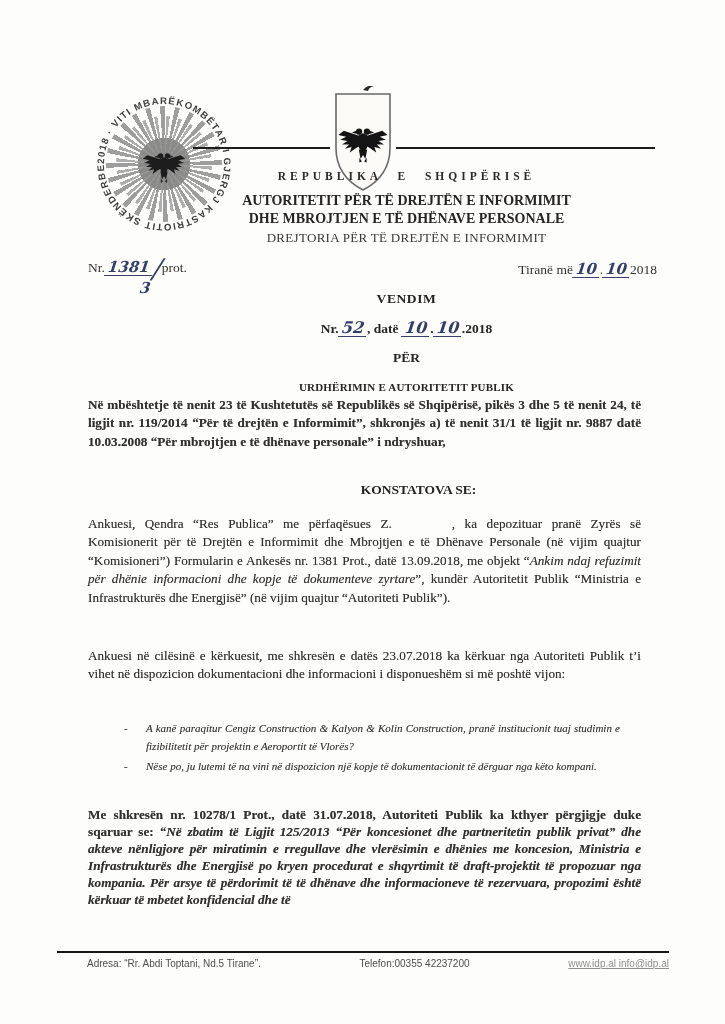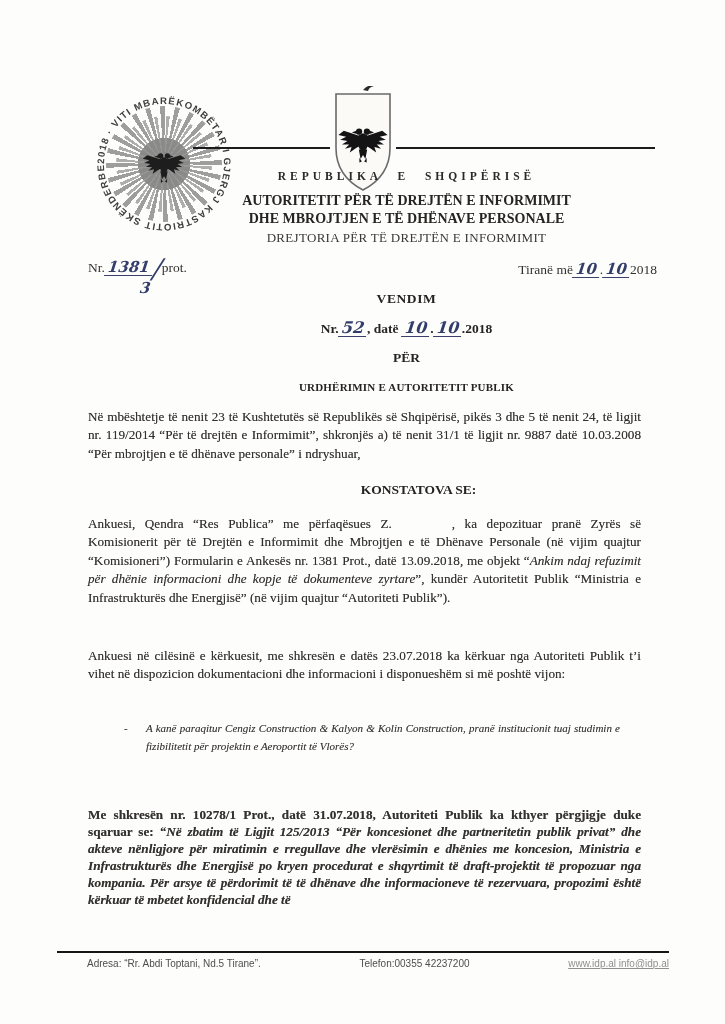--- a/index.html
+++ b/index.html
@@ -57,21 +57,21 @@
   .nrdate{top:321px;font-size:13.5px;font-weight:bold;color:#262420;}
   .nrdate .hw{font-size:16px;}
   .per{top:350px;font-size:13.5px;font-weight:bold;color:#262420;}
   .subject{top:381px;font-size:11px;font-weight:bold;letter-spacing:.2px;color:#262420;}
   
   .para{
     position:absolute;left:88px;width:553px;
     font-size:13.2px;line-height:18.4px;text-align:justify;
     text-shadow:0 0 .4px rgba(45,43,38,.5);
   }
-  .p1{top:408px;}
+  .p1{top:396px;font-weight:bold;}
   .konstatova{top:482px;font-size:13.5px;font-weight:bold;color:#262420;padding-left:12px;}
   .p2{top:515px;}
   .p3{top:647px;}
   .it{font-style:italic;}
   .gap{display:inline-block;width:60px;}
   .bullets{position:absolute;left:124px;top:720px;width:496px;margin:0;padding:0;list-style:none;}
   .bullets li{
     position:relative;padding-left:22px;font-style:italic;
     font-size:11px;line-height:17.8px;text-align:justify;color:#3a3835;
     text-shadow:0 0 .4px rgba(45,43,38,.45);
@@ -163,20 +163,21 @@
   <div class="center-line konstatova">KONSTATOVA SE:</div>
 
   <div class="para p2">
     <span>Ankuesi, Qendra “Res Publica” me përfaqësues Z.</span><span class="gap"></span><span>, ka depozituar pranë Zyrës së Komisionerit për të Drejtën e Informimit dhe Mbrojtjen e të Dhënave Personale (në vijim quajtur “Komisioneri”) Formularin e Ankesës nr. 1381 Prot., datë 13.09.2018, me objekt “</span><span class="it">Ankim ndaj refuzimit për dhënie informacioni dhe kopje të dokumenteve zyrtare</span><span>”, kundër Autoritetit Publik “Ministria e Infrastrukturës dhe Energjisë” (në vijim quajtur “Autoriteti Publik”).</span>
   </div>
 
   <div class="para p3">Ankuesi në cilësinë e kërkuesit, me shkresën e datës 23.07.2018 ka kërkuar nga Autoriteti Publik t’i vihet në dispozicion dokumentacioni dhe informacioni i disponueshëm si më poshtë vijon:</div>
 
   <ul class="bullets">
     <li>A kanë paraqitur Cengiz Construction &amp; Kalyon &amp; Kolin Construction, pranë institucionit tuaj studimin e fizibilitetit për projektin e Aeroportit të Vlorës?</li>
+    <li>Nëse po, ju lutemi të na vini në dispozicion një kopje të dokumentacionit të dërguar nga këto kompani.</li>
   </ul>
 
   <div class="para p4">
     <span>Me shkresën nr. 10278/1 Prot., datë 31.07.2018, Autoriteti Publik ka kthyer përgjigje duke sqaruar se: </span><span class="it">“Në zbatim të Ligjit 125/2013 “Për koncesionet dhe partneritetin publik privat” dhe akteve nënligjore për miratimin e rregullave dhe vlerësimin e dhënies me koncesion, Ministria e Infrastrukturës dhe Energjisë po kryen procedurat e shqyrtimit të draft-projektit të propozuar nga kompania. Për arsye të përdorimit të të dhënave dhe informacioneve të rezervuara, propozimi është kërkuar të mbetet konfidencial dhe të</span>
   </div>
 
   <div class="footer-rule"></div>
   <div class="footer">
     <span class="addr">Adresa: “Rr. Abdi Toptani, Nd.5 Tirane”.</span>
     <span>Telefon:00355 42237200</span>

